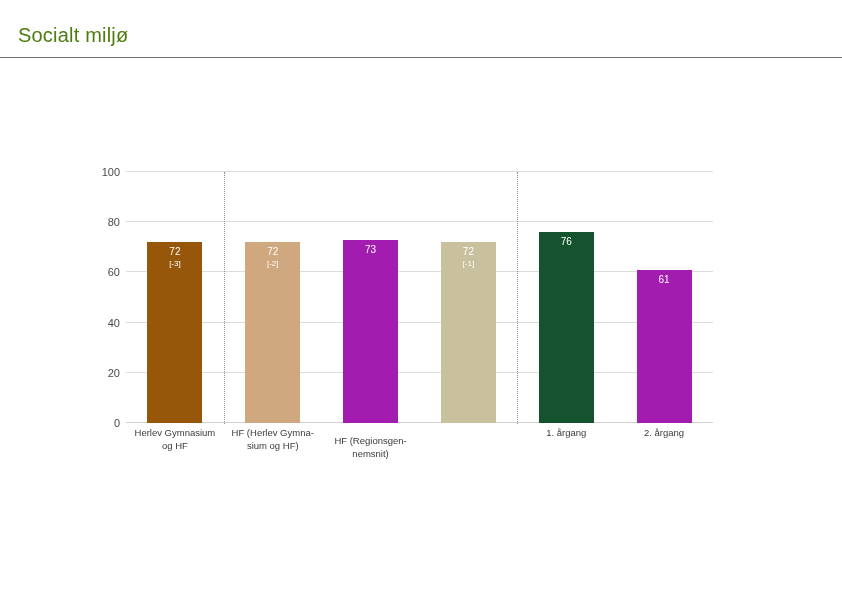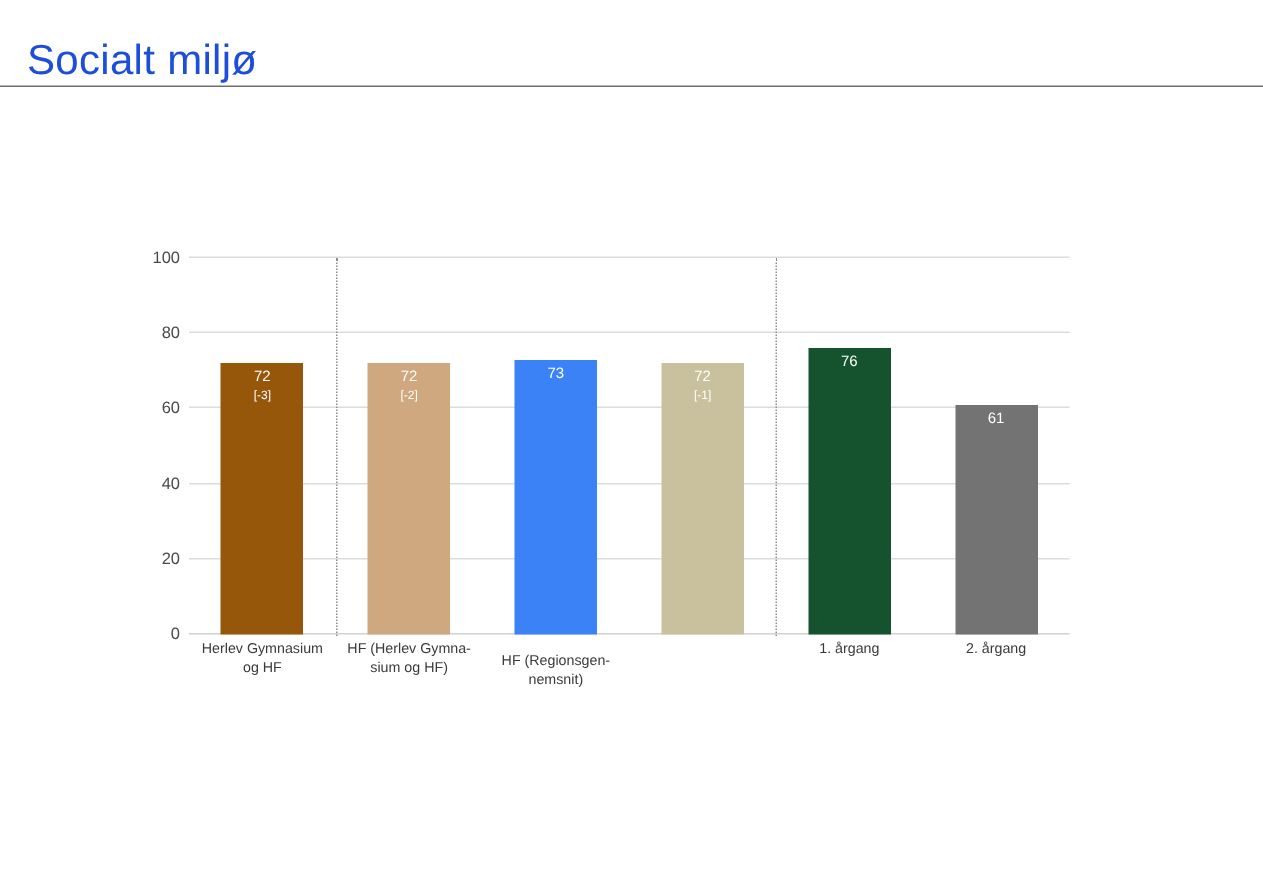--- a/index.html
+++ b/index.html
@@ -20,22 +20,22 @@
     position: absolute;
     left: 0;
     top: 0;
     width: 842px;
     height: 58px;
   }
   #page-title {
     position: absolute;
     left: 18px;
     top: 24px;
-    font-size: 28px;
-    color: #1d4ed8;
+    font-size: 20px;
+    color: #4d7c0f;
     letter-spacing: 0.2px;
     font-weight: 400;
     white-space: nowrap;
   }
   #header-rule {
     position: absolute;
     left: 0;
     top: 57px;
     width: 842px;
     height: 1px;
@@ -163,31 +163,31 @@
       <div class="gridline" style="bottom: 200.8px;"></div>
       <div class="gridline" style="bottom: 251px;"></div>
       <div class="bar" style="left: 21.4167px; width: 55px; height: 180.72px; background: rgb(150, 87, 10);">
         <div class="bar-value">72</div>
         <div class="bar-delta">[-3]</div>
       </div>
       <div class="bar" style="left: 119.25px; width: 55px; height: 180.72px; background: rgb(207, 168, 127);">
         <div class="bar-value">72</div>
         <div class="bar-delta">[-2]</div>
       </div>
-      <div class="bar" style="left: 217.083px; width: 55px; height: 183.23px; background: #3b82f6;">
+      <div class="bar" style="left: 217.083px; width: 55px; height: 183.23px; background: #a21caf;">
         <div class="bar-value">73</div>
       </div>
       <div class="bar" style="left: 314.917px; width: 55px; height: 180.72px; background: rgb(201, 192, 157);">
         <div class="bar-value">72</div>
         <div class="bar-delta">[-1]</div>
       </div>
       <div class="bar" style="left: 412.75px; width: 55px; height: 190.76px; background: #14532d;">
         <div class="bar-value">76</div>
       </div>
-      <div class="bar" style="left: 510.583px; width: 55px; height: 153.11px; background: #737373;">
+      <div class="bar" style="left: 510.583px; width: 55px; height: 153.11px; background: #a21caf;">
         <div class="bar-value">61</div>
       </div>
     </div>
 
 <div class="cat-label" style="left: 223.833px; width: 97.8333px;">HF (Herlev Gymna-
 sium og HF)</div>
     <div class="cat-label" style="left: 126px; width: 97.8333px;">Herlev Gymnasium
 og HF</div>
     <div class="cat-label" style="left: 321.667px; width: 97.8333px; margin-top: 8px;">HF (Regionsgen-
 nemsnit)</div>

